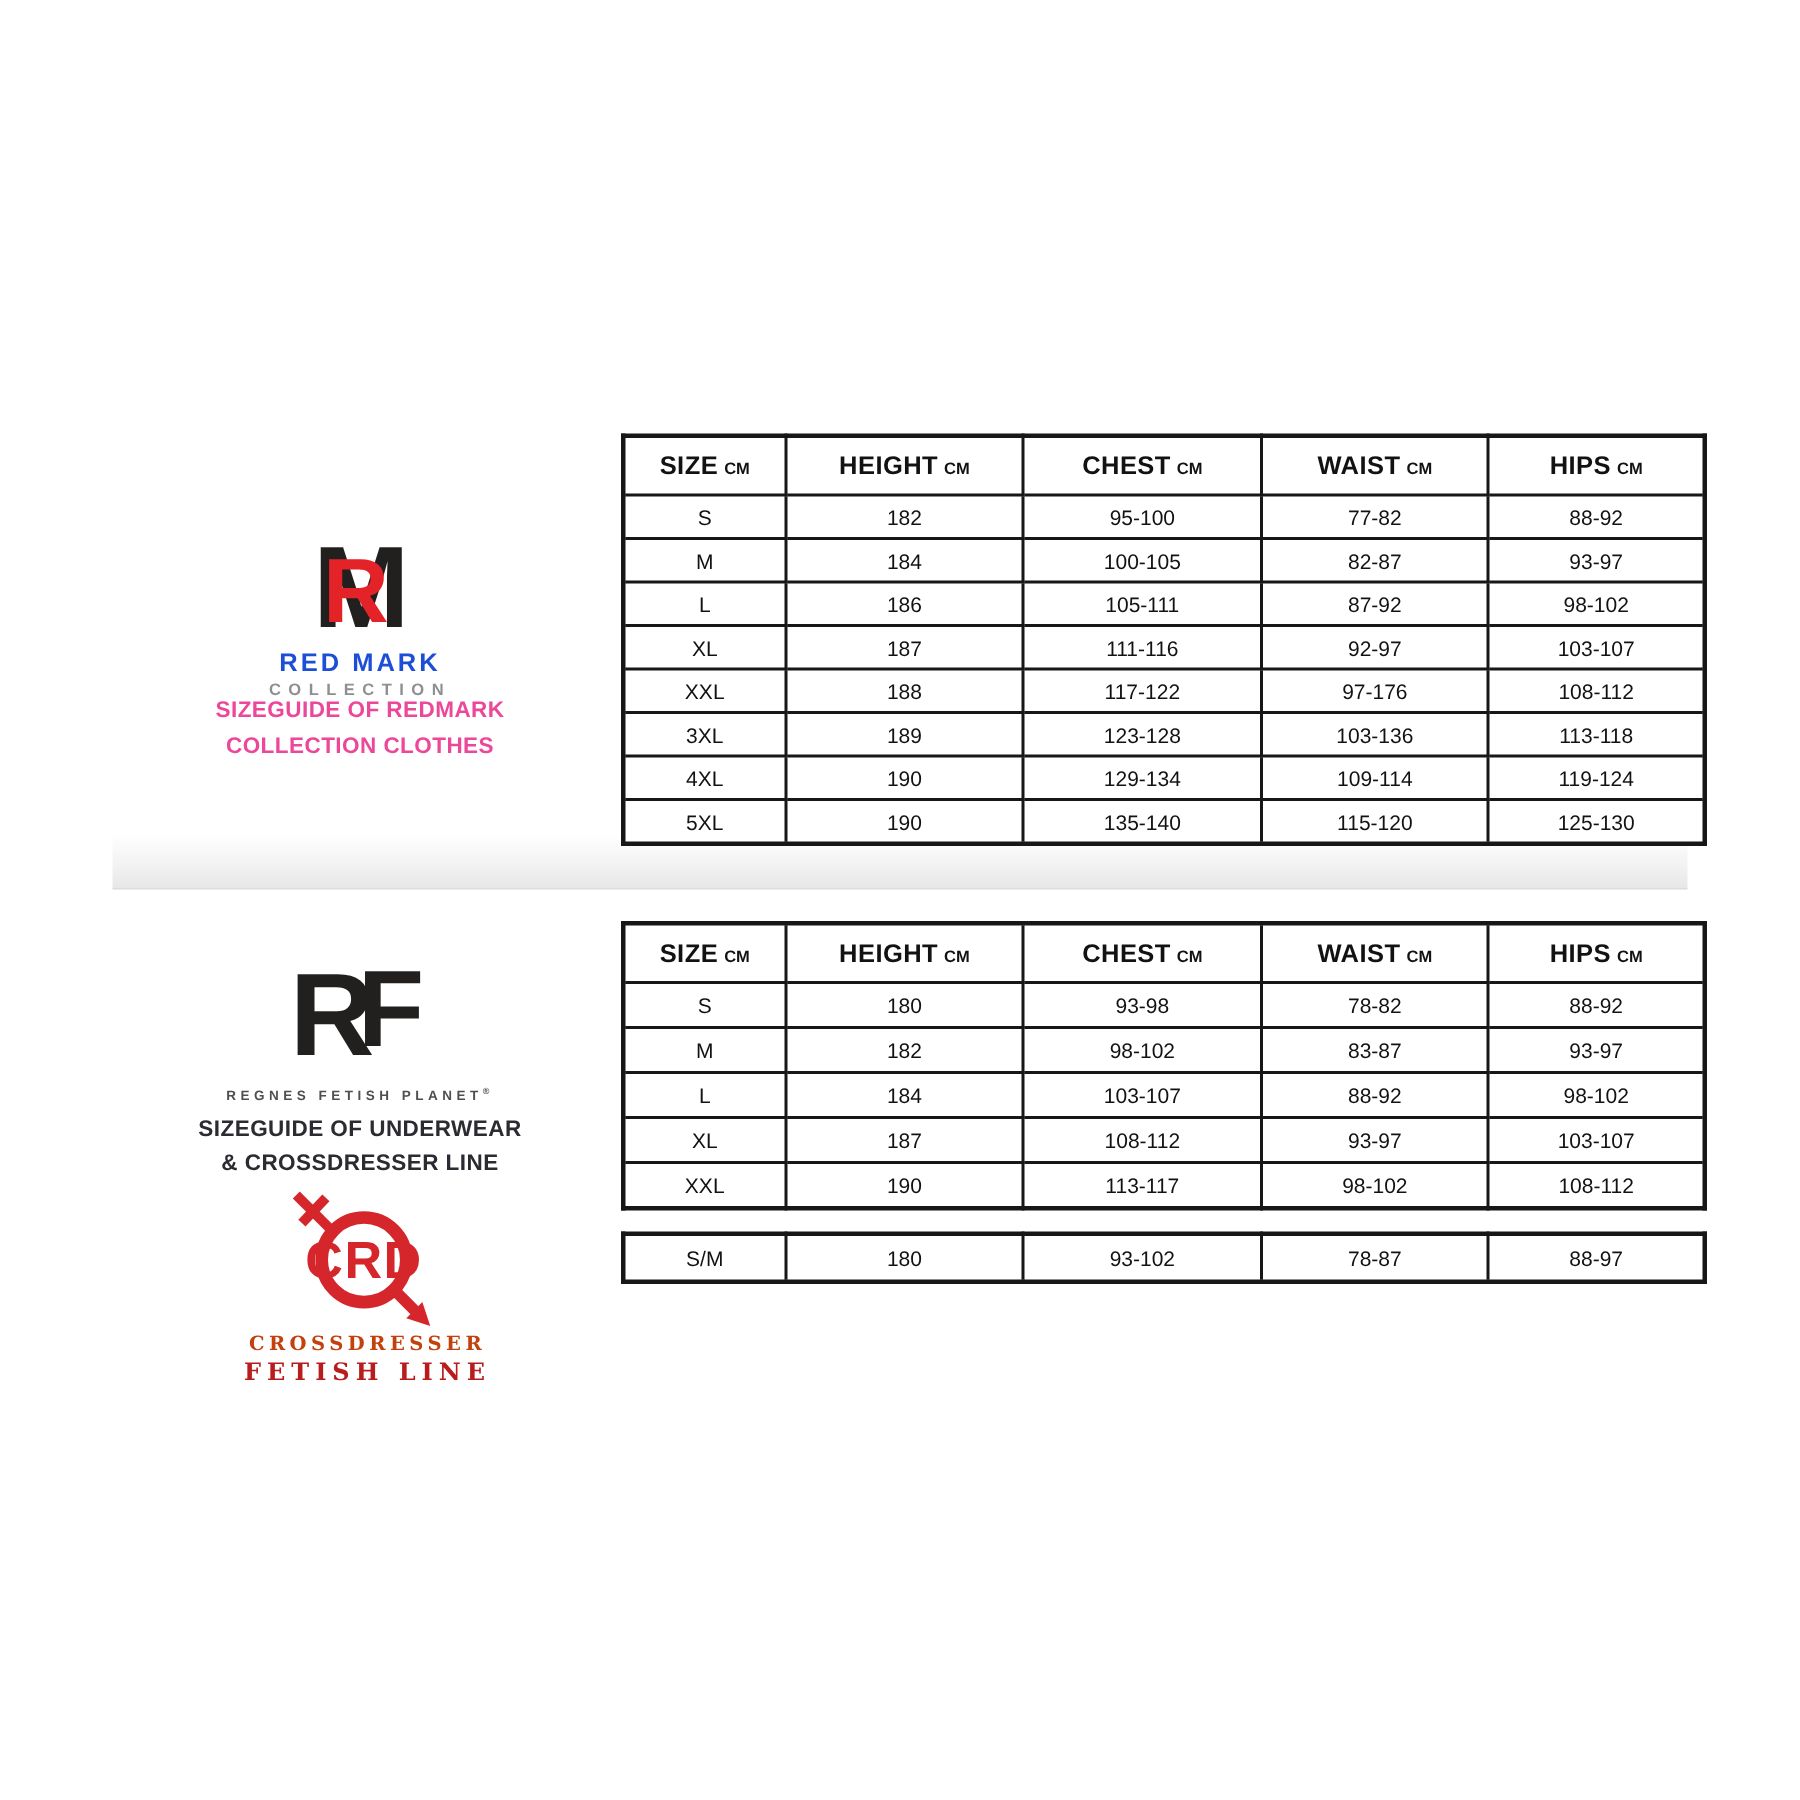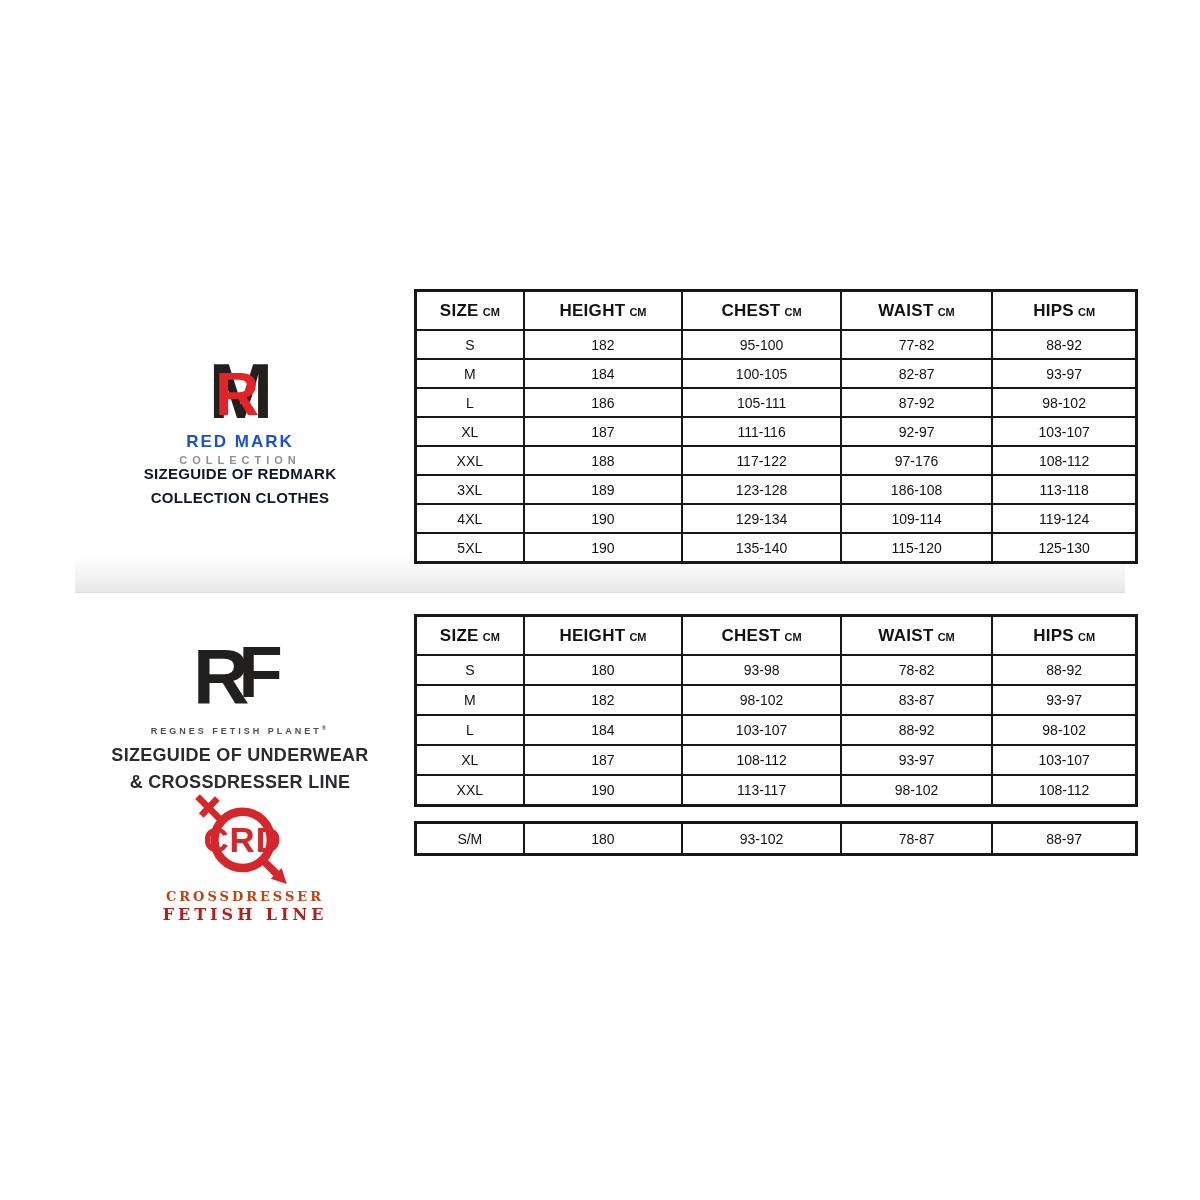--- a/index.html
+++ b/index.html
@@ -35,28 +35,28 @@
   #table-crossdresser td { height:29px; }
 
   
   .brand-block { position:absolute; text-align:center; }
 
   #redmark-logo { left:120px; top:344px; width:240px; }
   .rm-name { font-size:17px; font-weight:bold; letter-spacing:2px; color:#1d4ed8; margin-top:2px; }
   .rm-sub  { font-size:11px; font-weight:bold; letter-spacing:5px; color:#8f8f8f; margin-top:2px; }
 
   #redmark-caption { left:100px; top:462px; width:280px;
-    font-size:15px; font-weight:bold; color:#0f172a; line-height:1.6; letter-spacing:0.3px; }
+    font-size:15px; font-weight:bold; color:#ec4899; line-height:1.6; letter-spacing:0.3px; }
 
   #rfp-logo { left:120px; top:627px; width:240px; }
   .rfp-brand { font-size:9px; font-weight:bold; letter-spacing:3px; color:#4f4f4f; margin-top:6px; }
   .rfp-brand sup { font-size:6px; }
 
   #rfp-caption { left:95px; top:742px; width:290px;
-    font-size:18px; font-weight:bold; color:#2b2b31; line-height:1.5; letter-spacing:0.3px; }
+    font-size:15px; font-weight:bold; color:#2b2b31; line-height:1.5; letter-spacing:0.3px; }
 
   #crd-logo { left:130px; top:791px; width:230px; }
   .crd-line1 { font-family:"DejaVu Serif", serif; font-size:13px; font-weight:bold;
                letter-spacing:3px; color:#c2410c; margin-top:4px; }
   .crd-line2 { font-family:"DejaVu Serif", serif; font-size:16px; font-weight:bold;
                letter-spacing:4px; color:#b91c1c; margin-top:1px; }
 
   svg { display:block; margin:0 auto; }
   .svg-text { font-family:"Liberation Sans", sans-serif; font-weight:bold; }
 </style>
@@ -131,21 +131,21 @@
           <td>XXL</td>
           <td>188</td>
           <td>117-122</td>
           <td>97-176</td>
           <td>108-112</td>
         </tr>
         <tr>
           <td>3XL</td>
           <td>189</td>
           <td>123-128</td>
-          <td>186-108</td>
+          <td>103-136</td>
           <td>113-118</td>
         </tr>
         <tr>
           <td>4XL</td>
           <td>190</td>
           <td>129-134</td>
           <td>109-114</td>
           <td>119-124</td>
         </tr>
         <tr>

